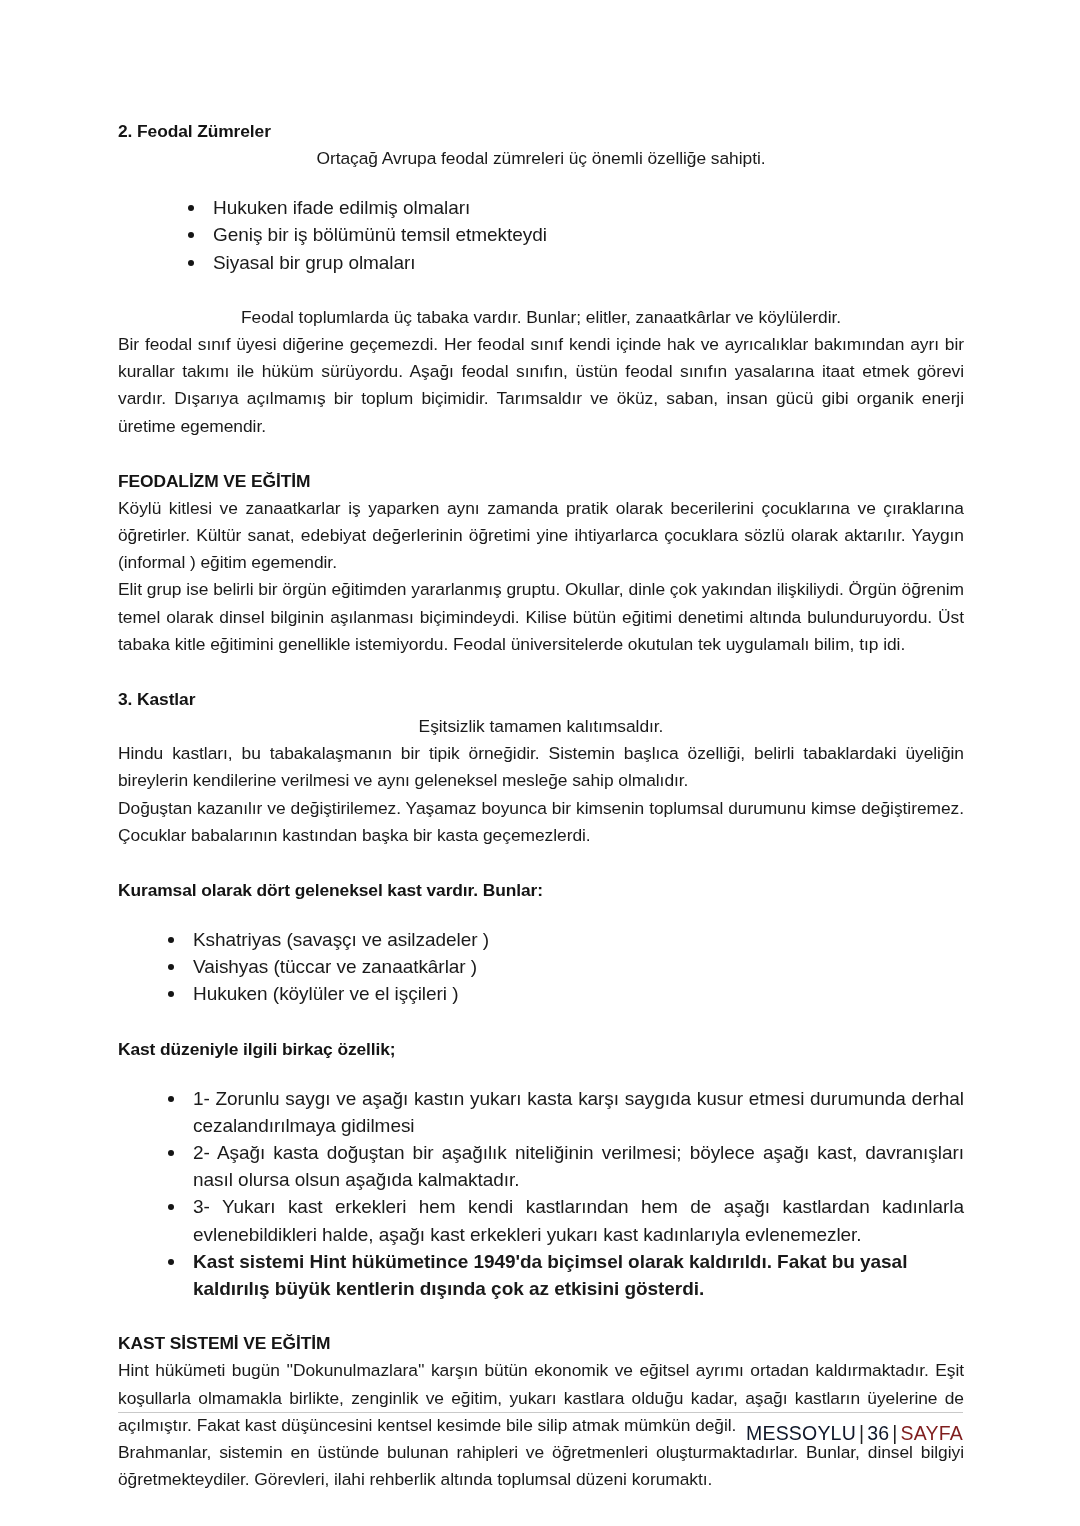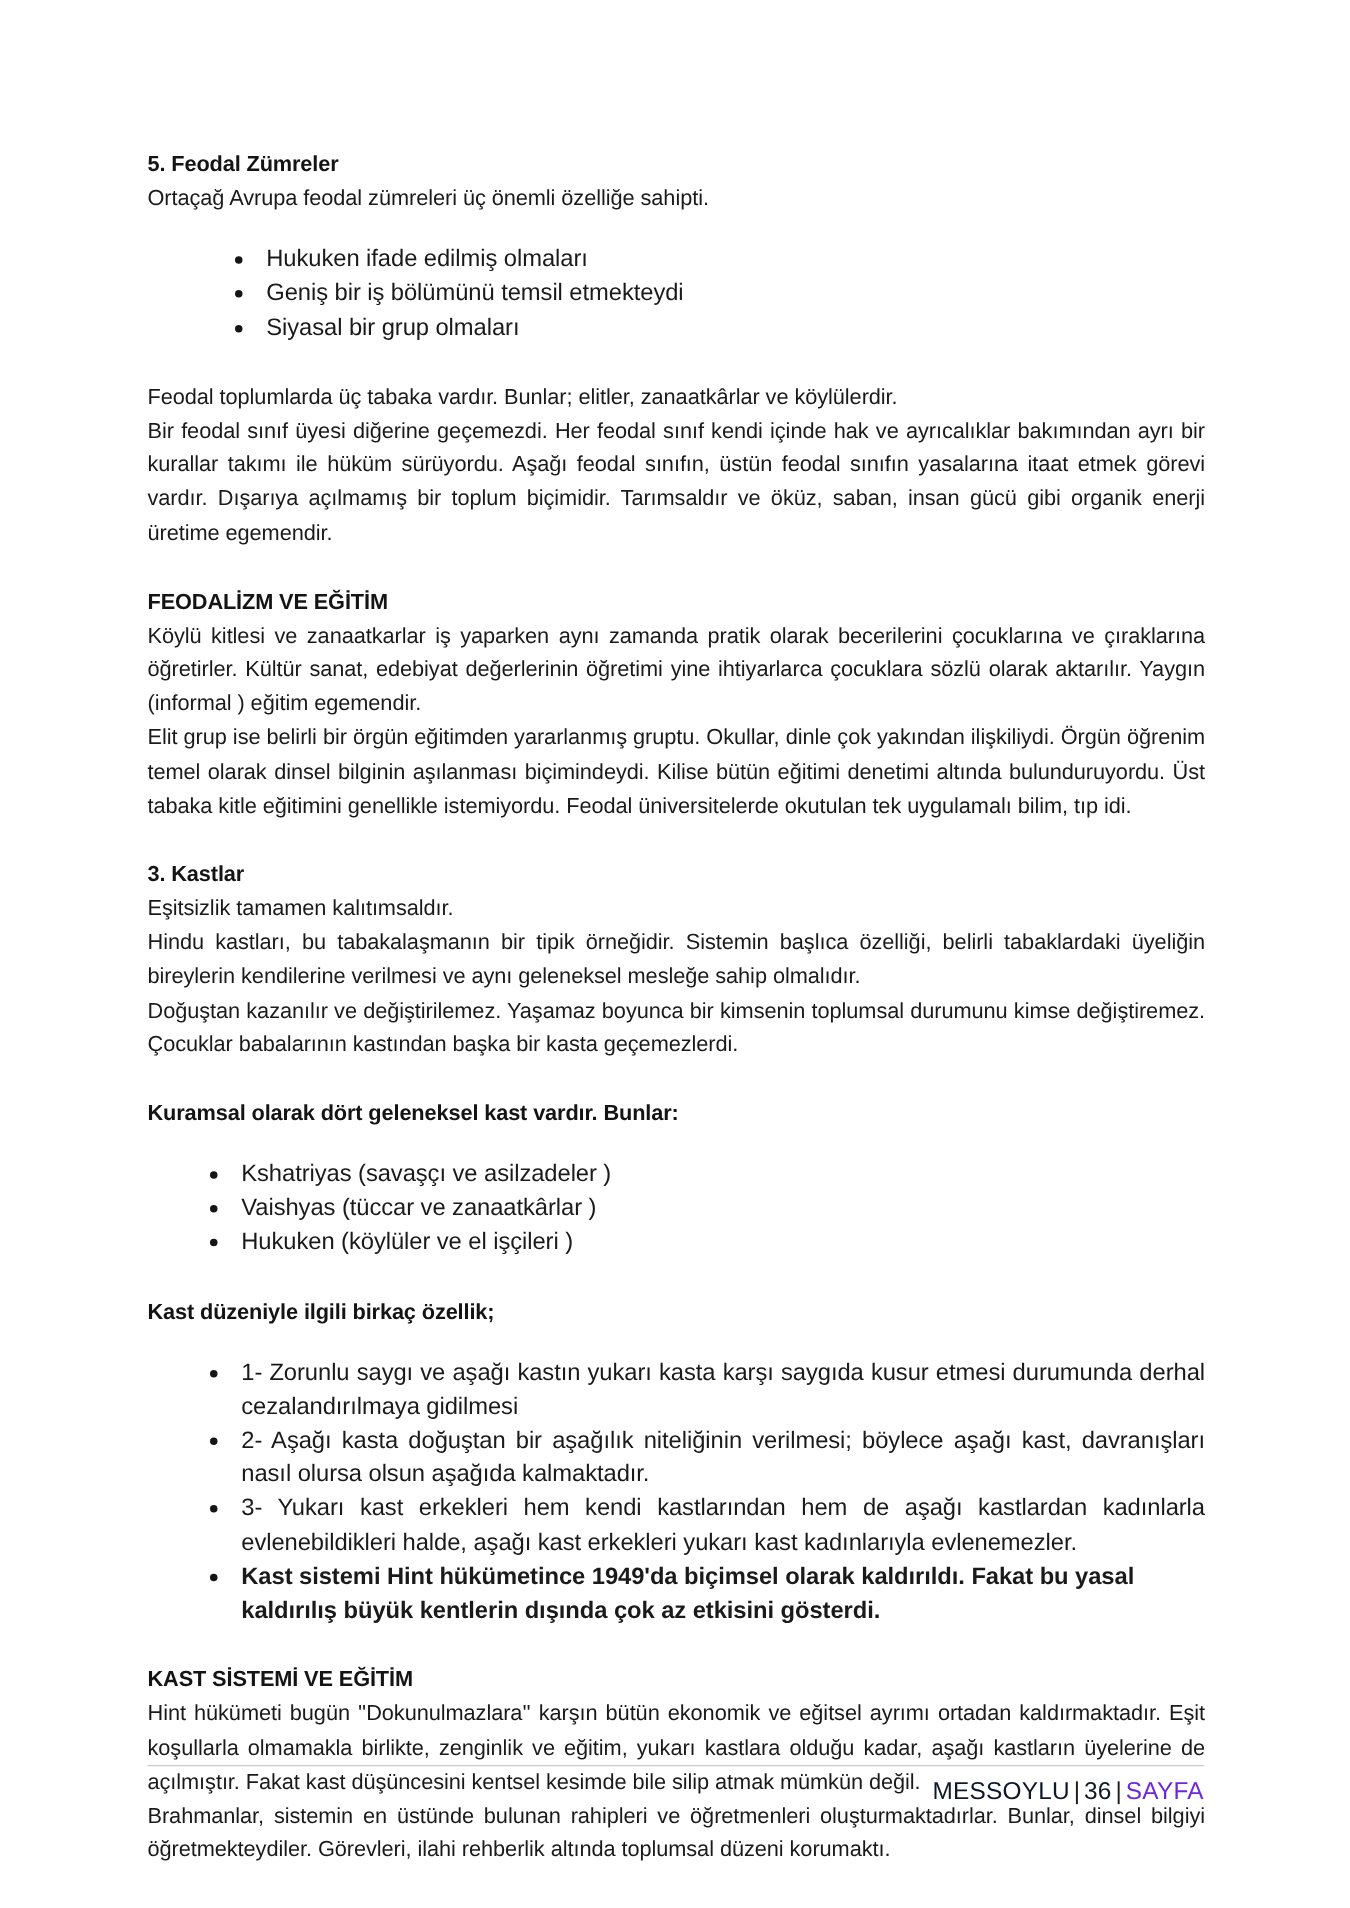--- a/index.html
+++ b/index.html
@@ -45,21 +45,21 @@
     margin: 0;
     font-size: 17.4px;
     line-height: 27.2px;
     text-align: justify;
     text-justify: inter-word;
     letter-spacing: -0.05px;
     color: #1a1a1a;
     hyphens: none;
   }
   p.para.nojust {
-    text-align: left;
+    text-align: center;
   }
   .gap-md { height: 22px; }
   .gap-lg { height: 28px; }
 
   
   ul.bullets {
     margin: 0;
     padding: 0;
     list-style: none;
   }
@@ -109,29 +109,29 @@
   .footer-line {
     margin-top: 7px;
     text-align: right;
     font-size: 19.5px;
     line-height: 26px;
     letter-spacing: 0.2px;
     white-space: nowrap;
   }
   .footer-line .dark { color: #0f172a; }
   .footer-line .sep  { color: #1f1f1f; padding: 0 3px; }
-  .footer-line .grey { color: #6d28d9; }
+  .footer-line .grey { color: #7f1d1d; }
 </style>
 </head>
 <body>
 
 <div class="page">
   <div class="content">
 
-    <p class="sec-head">5. Feodal Zümreler</p>
+    <p class="sec-head">2. Feodal Zümreler</p>
     <p class="para nojust">Ortaçağ Avrupa feodal zümreleri üç önemli özelliğe sahipti.</p>
 
     <div class="gap-md"></div>
 
     <ul class="bullets indent-a plain">
       <li>
         <span class="bullet-dot"></span>
         <span>Hukuken ifade edilmiş olmaları</span>
       </li>
       <li>

